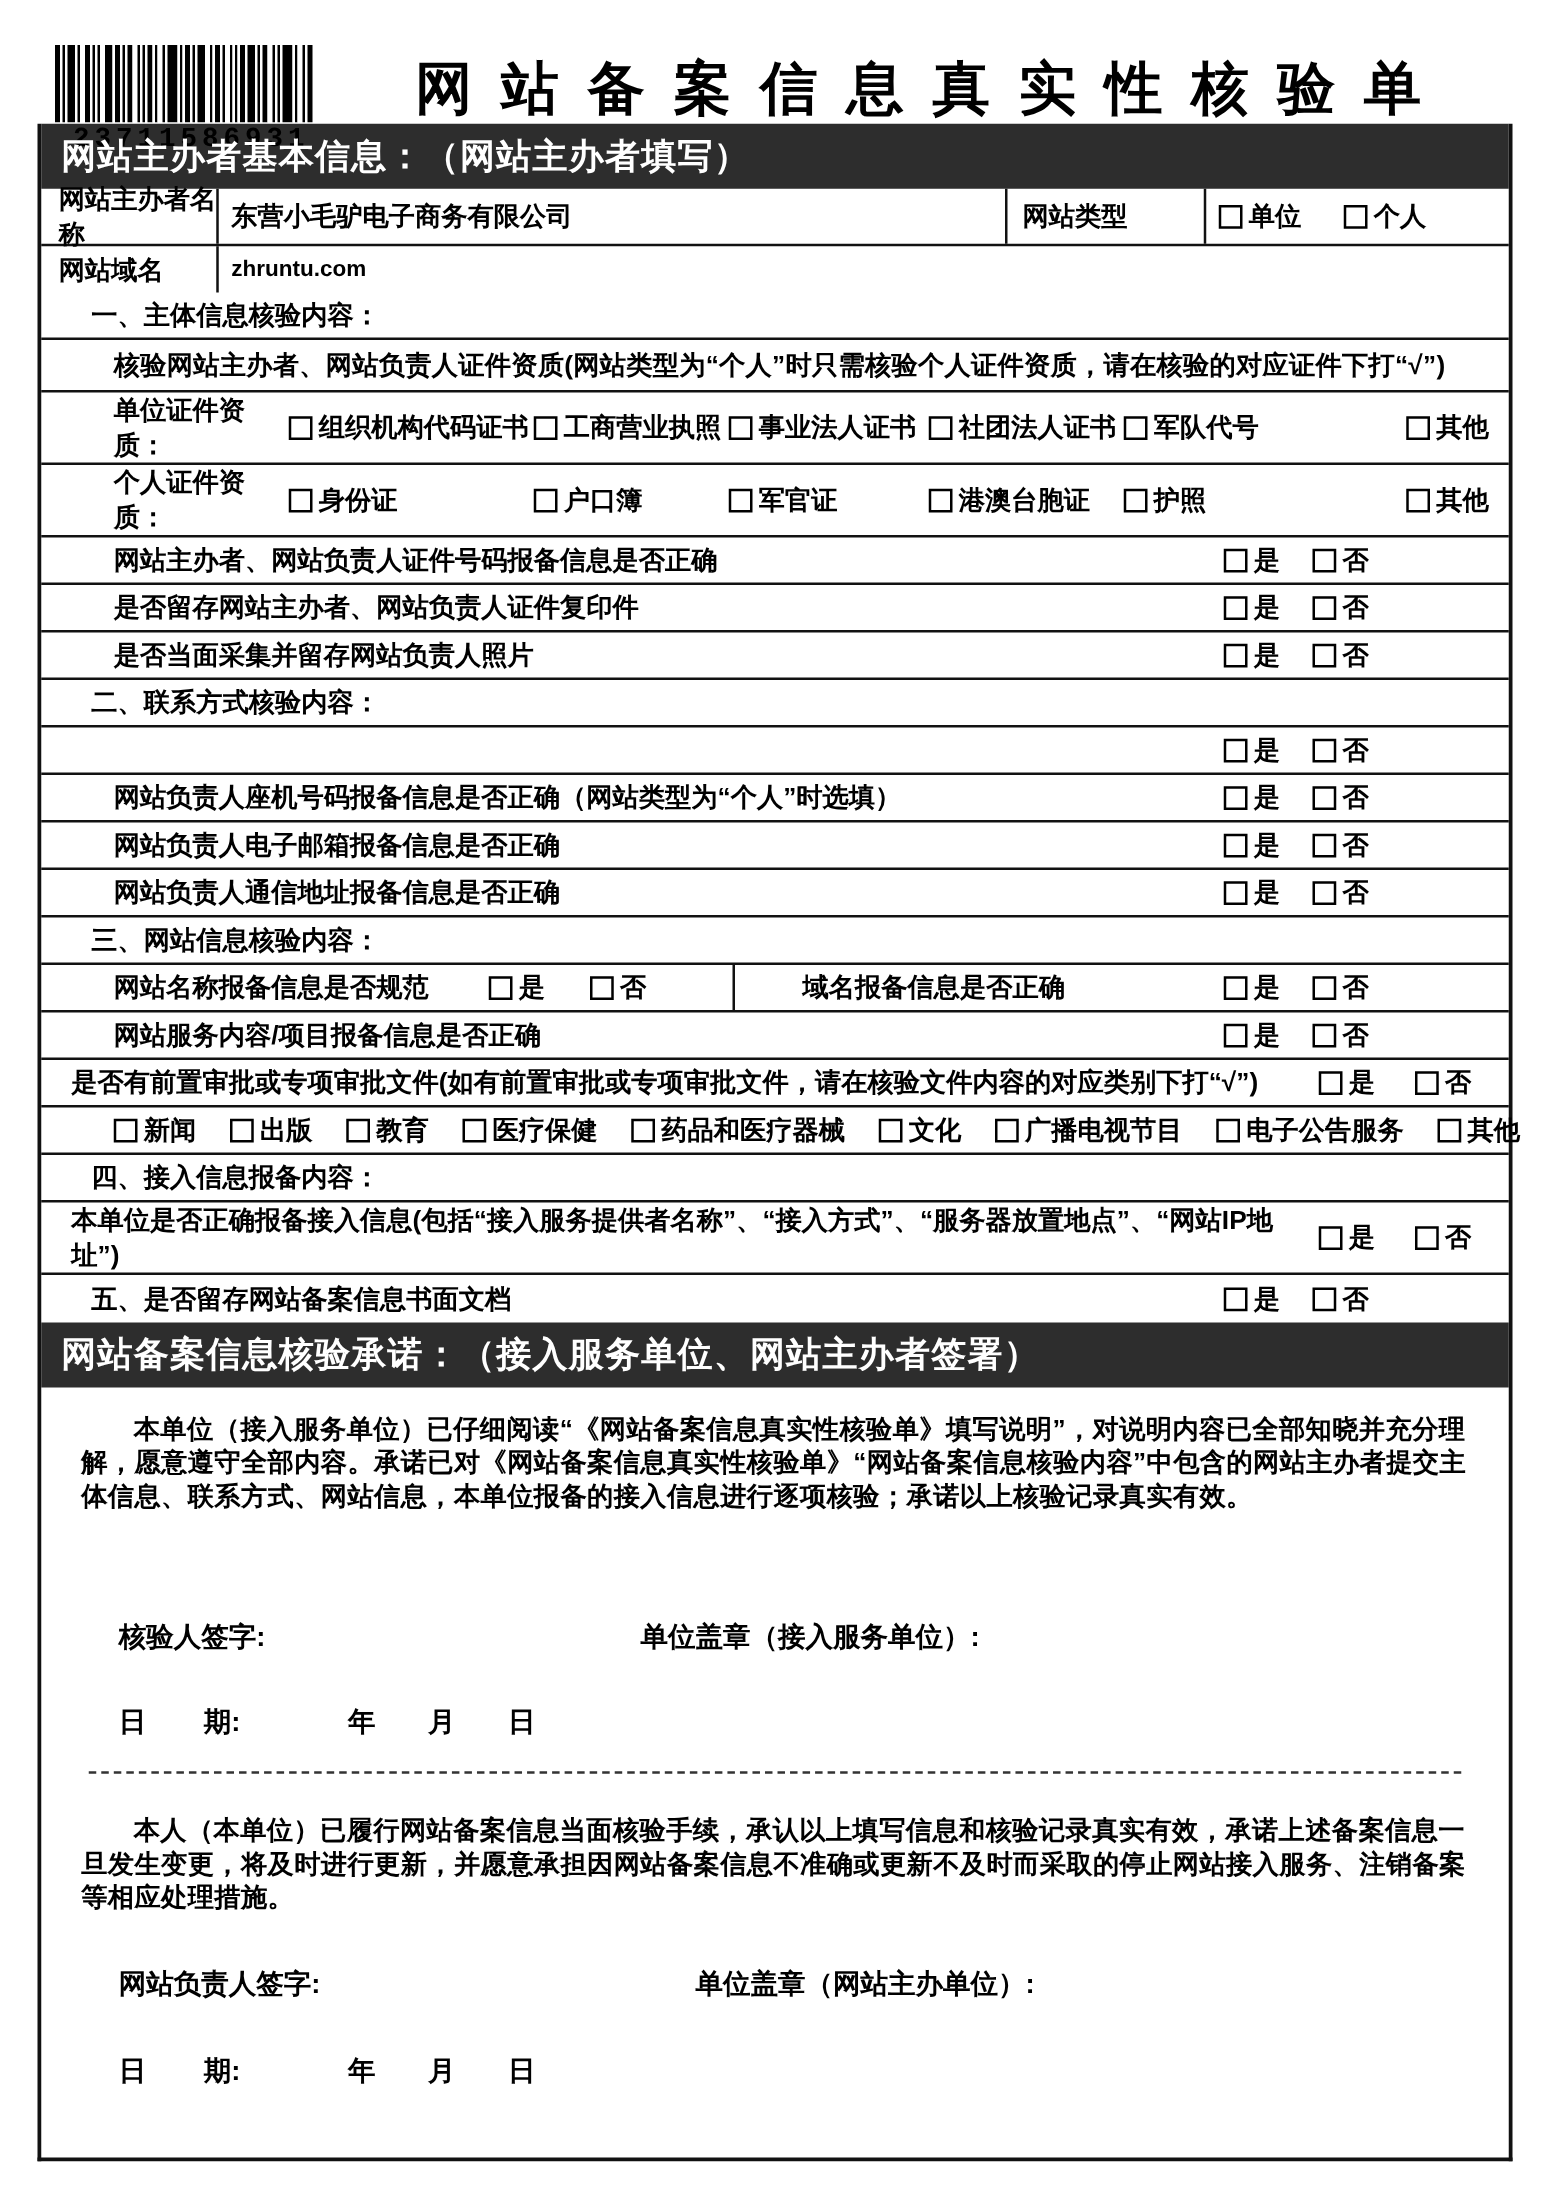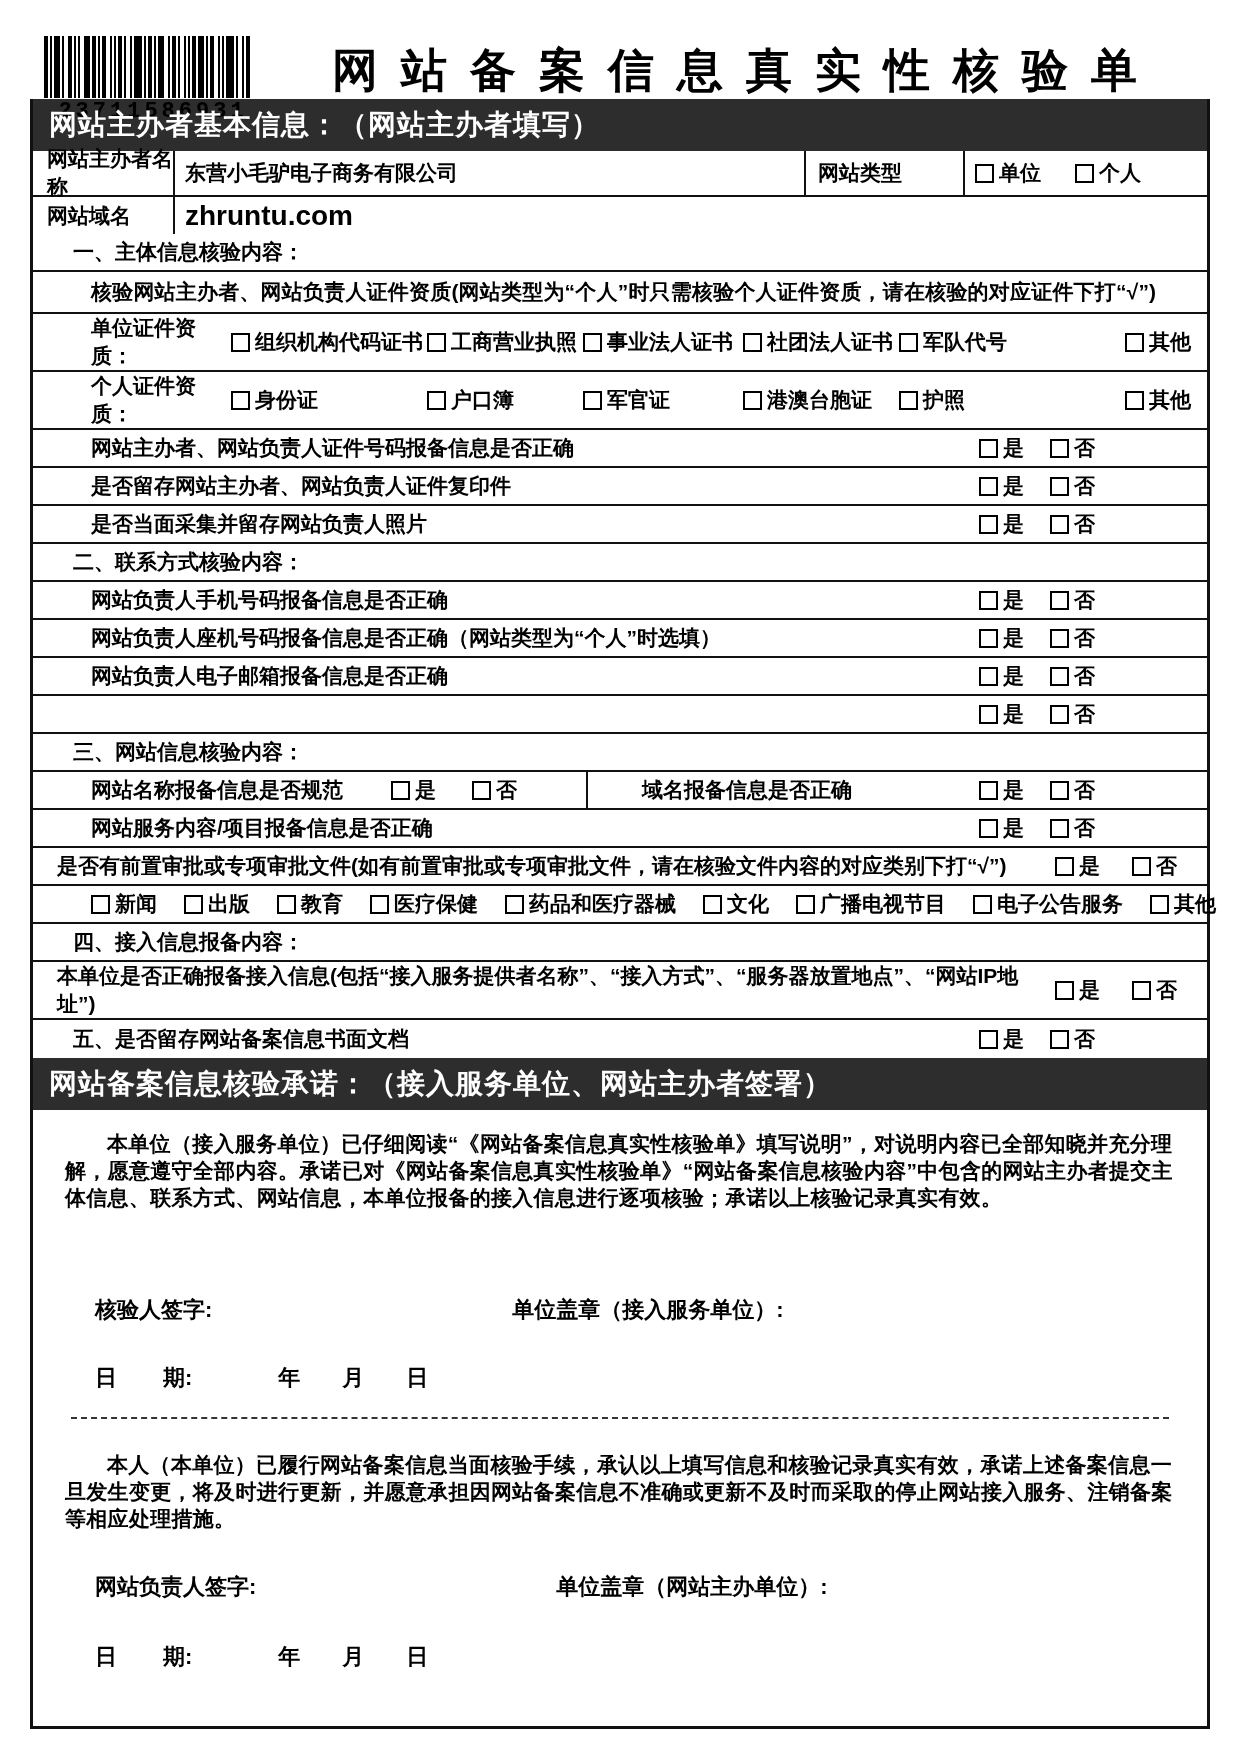--- a/index.html
+++ b/index.html
@@ -27,21 +27,21 @@
 
   
   .info-row{display:flex;align-items:stretch;font-size:21px;font-weight:600;border-bottom:2px solid #111;}
   .info-row .cell{display:flex;align-items:center;box-sizing:border-box;}
   .row1{height:44px;}
   .row2{height:37px;border-bottom:none;}
   .c1{width:140px;padding-left:14px;flex:none;}
   .c2{flex:1;border-left:2px solid #111;padding-left:10px;}
   .c3{width:159px;border-left:2px solid #111;padding-left:12px;flex:none;}
   .c4{width:244px;border-left:2px solid #111;padding-left:10px;flex:none;gap:34px;}
-  .domain-value{font-weight:bold;font-size:28px;}
+  .domain-value{font-weight:bold;font-size:18px;}
 
   
   .cbg{display:inline-flex;align-items:center;white-space:nowrap;}
   .cb{width:15px;height:15px;border:2px solid #000;display:inline-block;margin-right:5px;flex:none;background:#fff;}
 
   
   .vtable{}
   .vrow{display:flex;align-items:center;min-height:38px;border-bottom:2px solid #111;font-size:21px;font-weight:600;box-sizing:border-box;}
   .vtable .vrow:last-child{border-bottom:none;}
   .vrow-section .sec-text,.vrow-section_yesno .sec-text{padding-left:40px;}
@@ -292,21 +292,20 @@
               <span class="cbg">
                 <span class="cb"></span>
                 <span class="cb-label">否</span>
               </span>
             </span>
           </div>
           <div class="vrow vrow-section">
             <span class="sec-text">二、联系方式核验内容：</span>
           </div>
           <div class="vrow vrow-yesno">
-            <span class="row-text">网站负责人手机号码报备信息是否正确</span>
             <span class="yn">
               <span class="cbg">
                 <span class="cb"></span>
                 <span class="cb-label">是</span>
               </span>
               <span class="cbg">
                 <span class="cb"></span>
                 <span class="cb-label">否</span>
               </span>
             </span>
@@ -331,20 +330,21 @@
                 <span class="cb"></span>
                 <span class="cb-label">是</span>
               </span>
               <span class="cbg">
                 <span class="cb"></span>
                 <span class="cb-label">否</span>
               </span>
             </span>
           </div>
           <div class="vrow vrow-yesno">
+            <span class="row-text">网站负责人通信地址报备信息是否正确</span>
             <span class="yn">
               <span class="cbg">
                 <span class="cb"></span>
                 <span class="cb-label">是</span>
               </span>
               <span class="cbg">
                 <span class="cb"></span>
                 <span class="cb-label">否</span>
               </span>
             </span>

